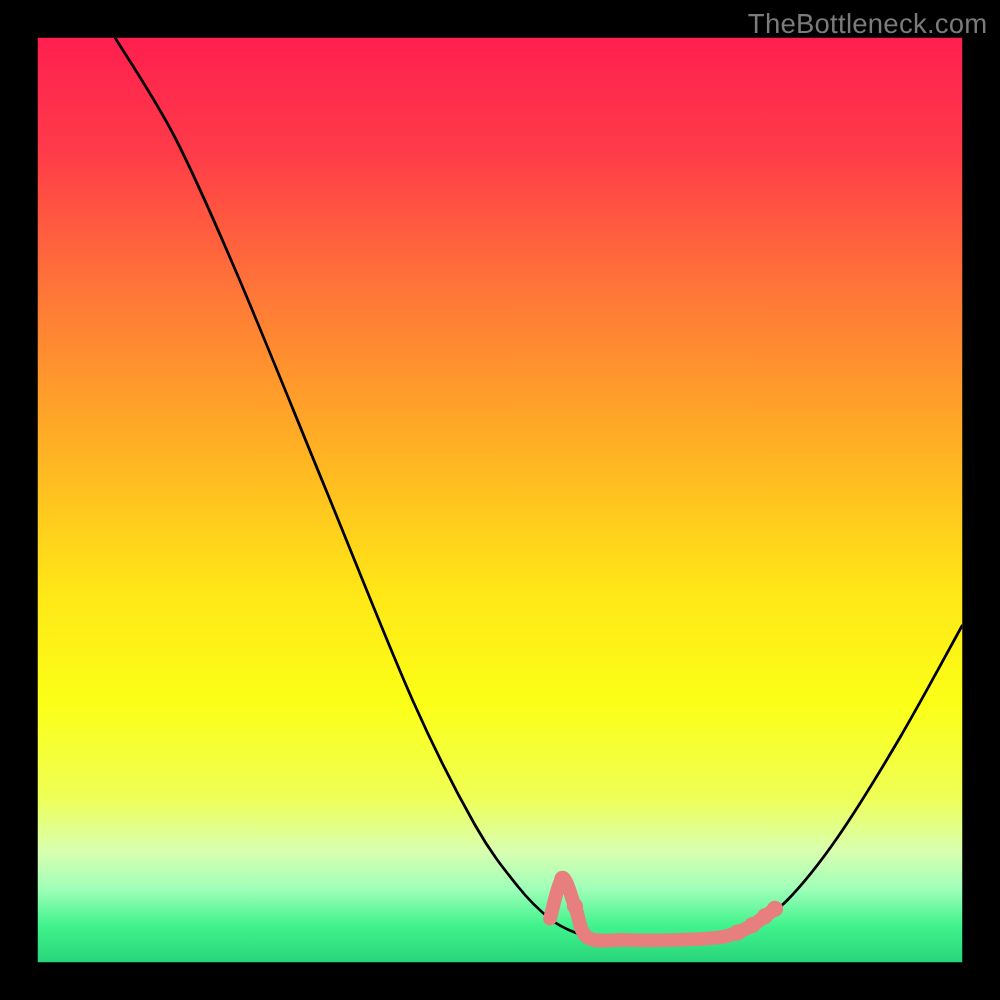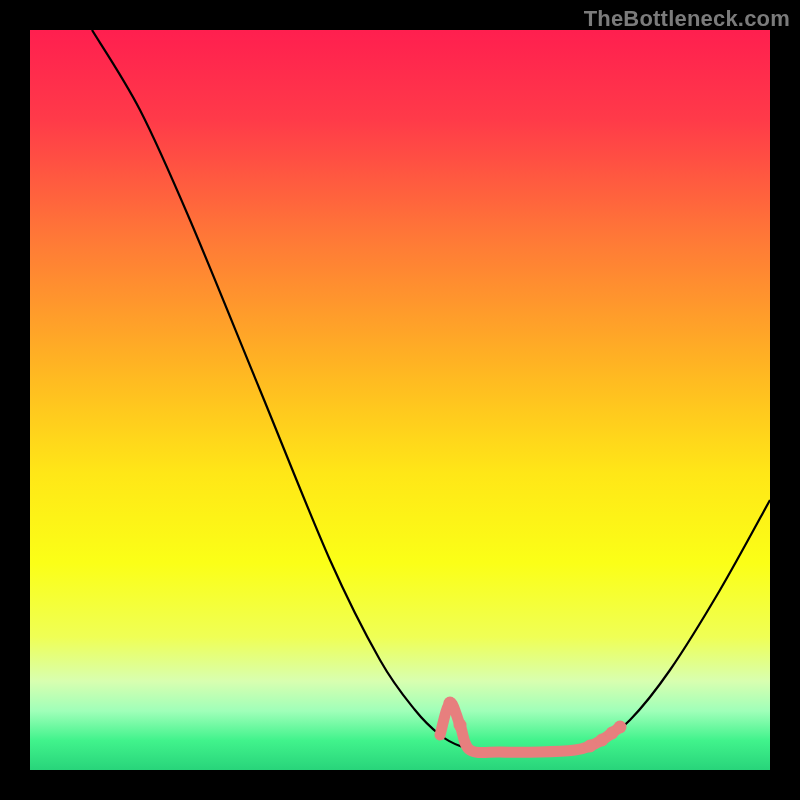--- a/index.html
+++ b/index.html
@@ -25,21 +25,21 @@
     top: 0;
     width: 740px;
     height: 740px;
   }
   .watermark {
     position: absolute;
     top: 6px;
     right: 10px;
     color: #7b7b7b;
     font-size: 22px;
-    font-weight: 700;
+    font-weight: 400;
     letter-spacing: 0.2px;
     user-select: none;
   }
   svg.curve {
     position: absolute;
     left: 30px;
     top: 30px;
     width: 740px;
     height: 740px;
   }

